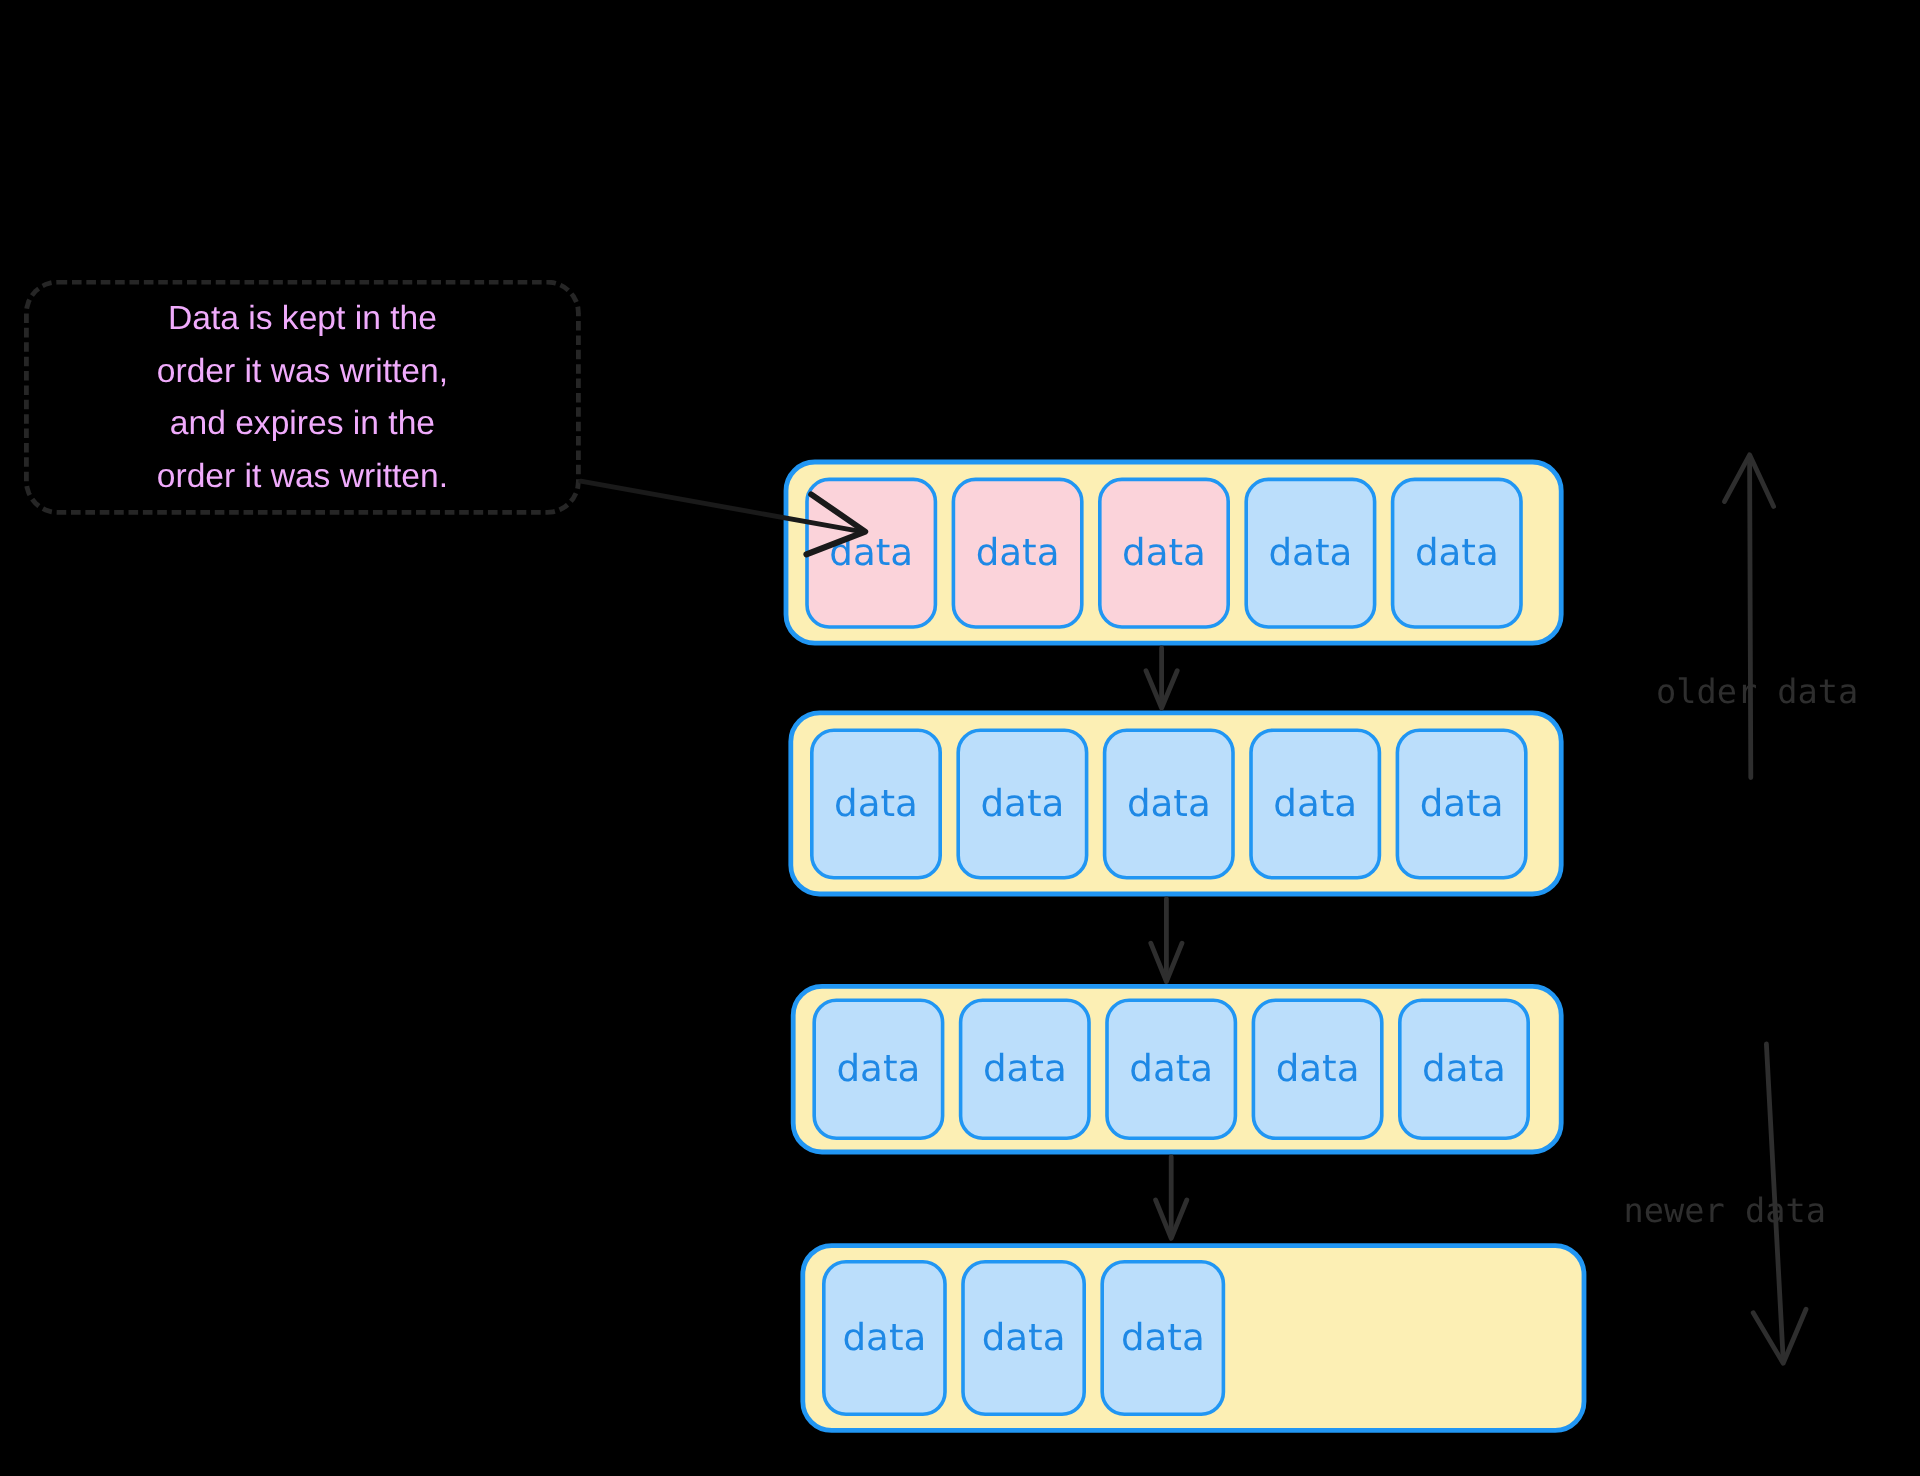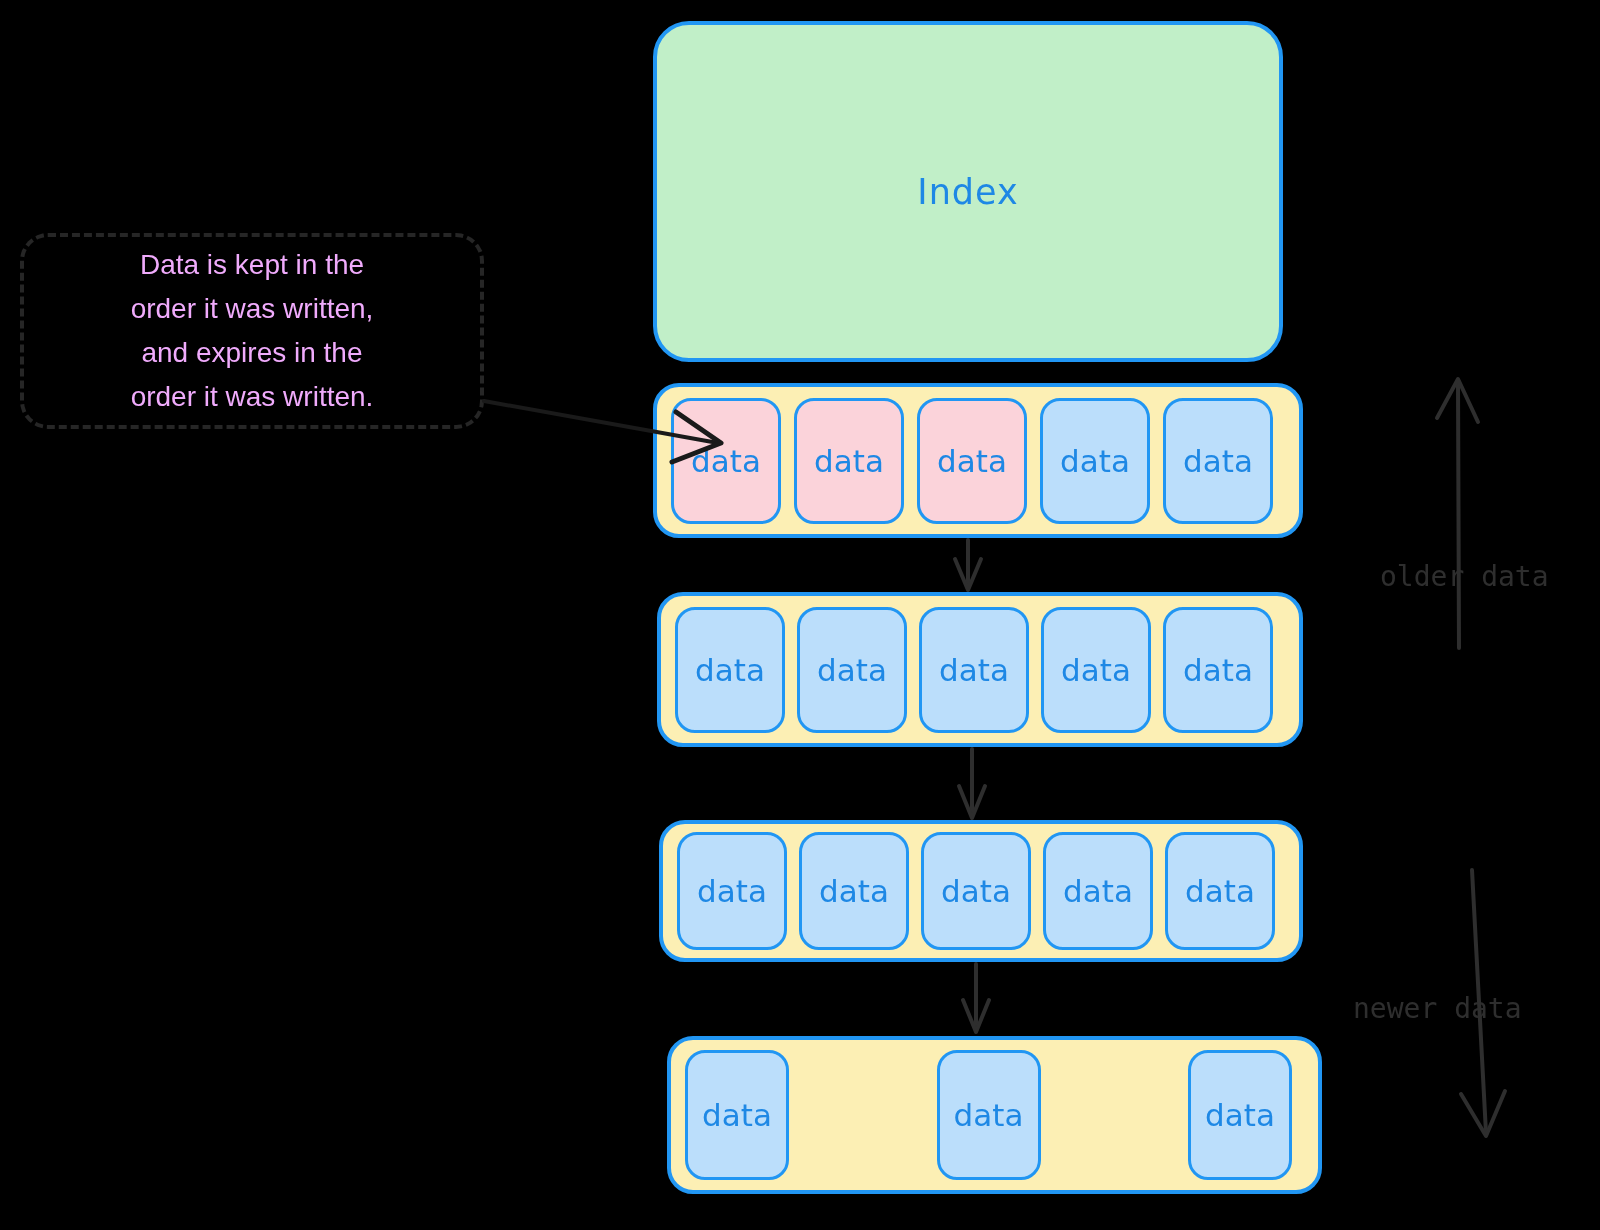--- a/index.html
+++ b/index.html
@@ -44,21 +44,20 @@
   
   .data-row {
     position: absolute;
     background: #FCEFB4;
     border: 4px solid #2196F3;
     border-radius: 26px;
     box-sizing: border-box;
     display: flex;
     align-items: center;
     padding: 0 14px;
-    justify-content: space-between;
   }
   #row-1 { left: 653px; top: 383px; width: 650px; height: 155px; }
   #row-2 { left: 657px; top: 592px; width: 646px; height: 155px; }
   #row-3 { left: 659px; top: 820px; width: 644px; height: 142px; }
   #row-4 { left: 667px; top: 1036px; width: 655px; height: 158px; }
 
   .data-cell {
     border: 3px solid #2196F3;
     border-radius: 20px;
     box-sizing: border-box;
@@ -120,23 +119,20 @@
     width: 1600px;
     height: 1230px;
     pointer-events: none;
   }
 </style>
 </head>
 <body>
 
 <div id="canvas">
 
-  <div id="index-box">
-    <div id="index-label">Index</div>
-  </div>
 
   <div class="data-row" id="row-1">
     <div class="data-cell pink">data</div>
     <div class="data-cell pink">data</div>
     <div class="data-cell pink">data</div>
     <div class="data-cell blue">data</div>
     <div class="data-cell blue">data</div>
   </div>
 
   <div class="data-row" id="row-2">

